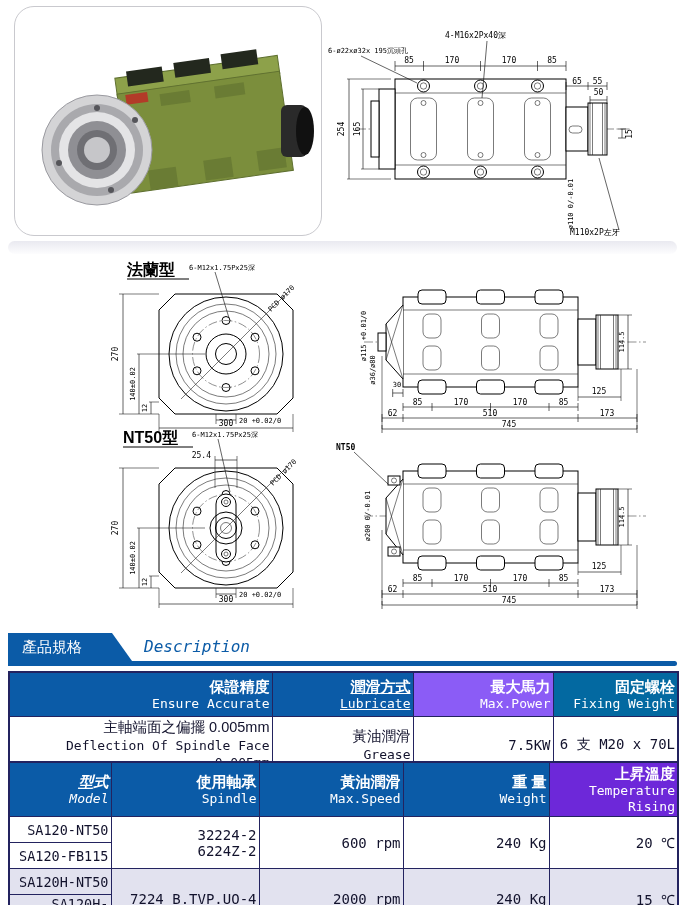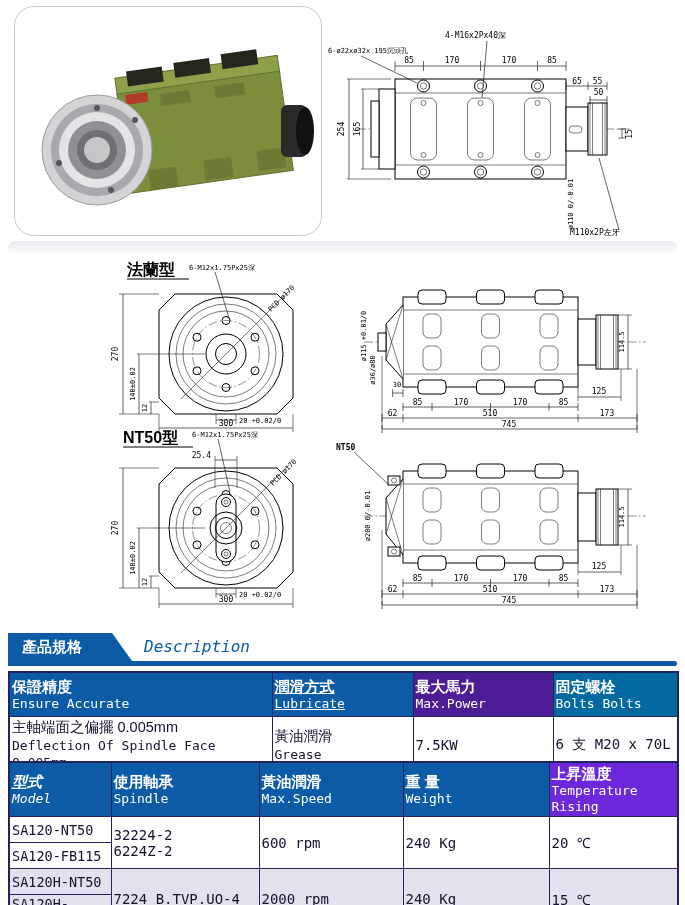--- a/index.html
+++ b/index.html
@@ -20,31 +20,31 @@
   text.d{font-size:8px;}
   text.d7{font-size:7px;}
   text.ttl{font-size:16px;font-weight:bold;font-family:"Liberation Sans",sans-serif;}
 
   .divider{position:absolute;left:8px;top:241px;width:669px;height:13px;border-radius:7px;
     background:linear-gradient(180deg,#e9e9f0,#fdfdfe);}
 
   
   .tabbar{position:absolute;left:8px;top:633px;width:669px;height:33px;}
   .tab-active{position:absolute;left:0;top:0;width:124px;height:28px;line-height:28px;
-    padding-left:14px;box-sizing:border-box;color:#fff;font-size:15px;font-weight:bold;
+    padding-left:14px;box-sizing:border-box;color:#fff;font-size:15px;font-weight:normal;
     clip-path:polygon(0 0,calc(100% - 20px) 0,100% 100%,0 100%);cursor:pointer;}
   .tab-inactive{position:absolute;left:136px;top:0;height:28px;line-height:28px;
     font-family:"DejaVu Sans Mono",monospace;font-size:16px;cursor:pointer;font-style:italic;}
   .tab-underline{position:absolute;left:0;top:28px;width:669px;height:5px;border-radius:0 3px 3px 0;}
 
   
   table{border-collapse:collapse;table-layout:fixed;position:absolute;left:8px;}
   .t1{top:671px;width:669px;}
   .t2{top:761px;width:669px;}
-  th,td{border:1px solid #23235f;text-align:left;vertical-align:middle;padding:1px 2px;overflow:hidden;}
+  th,td{border:1px solid #23235f;text-align:right;vertical-align:middle;padding:1px 2px;overflow:hidden;}
   table{border:2px solid #23235f;}
   th{color:#fff;font-weight:normal;}
   th .zh{font-size:15px;font-weight:600;line-height:19px;}
   th .en{font-family:"DejaVu Sans Mono",monospace;font-size:13px;line-height:16px;}
   td{color:#12122c;font-family:"DejaVu Sans Mono",monospace;font-size:14px;}
   td .zh2{font-size:14.5px;line-height:19px;font-family:"Liberation Sans",sans-serif;}
   td .en2{font-family:"DejaVu Sans Mono",monospace;font-size:13px;line-height:17px;}
   .t1 th{height:41px;}
   .t1 td{height:45px;}
   .t2 th{height:41px;}
@@ -349,27 +349,27 @@
     <thead>
       <tr>
         <th style="background:#0b5ba7;">
           <div class="zh">保證精度</div>
             <div class="en">Ensure Accurate</div>
         </th>
         <th style="background:#0b5ba7;text-decoration:underline;">
           <div class="zh">潤滑方式</div>
             <div class="en">Lubricate</div>
         </th>
-        <th style="background:#4c1d95;">
+        <th style="background:#8b5cf6;">
           <div class="zh">最大馬力</div>
             <div class="en">Max.Power</div>
         </th>
         <th style="background:#0369a1;">
           <div class="zh">固定螺栓</div>
-            <div class="en">Bolts Bolts</div>
+            <div class="en">Fixing Weight</div>
         </th>
       </tr>
     </thead>
     <tbody>
       <tr>
         <td>
           <div class="zh2">主軸端面之偏擺 0.005mm</div>
           <div class="en2">Deflection Of Spindle Face 0.005mm</div>
         </td>
         <td>

